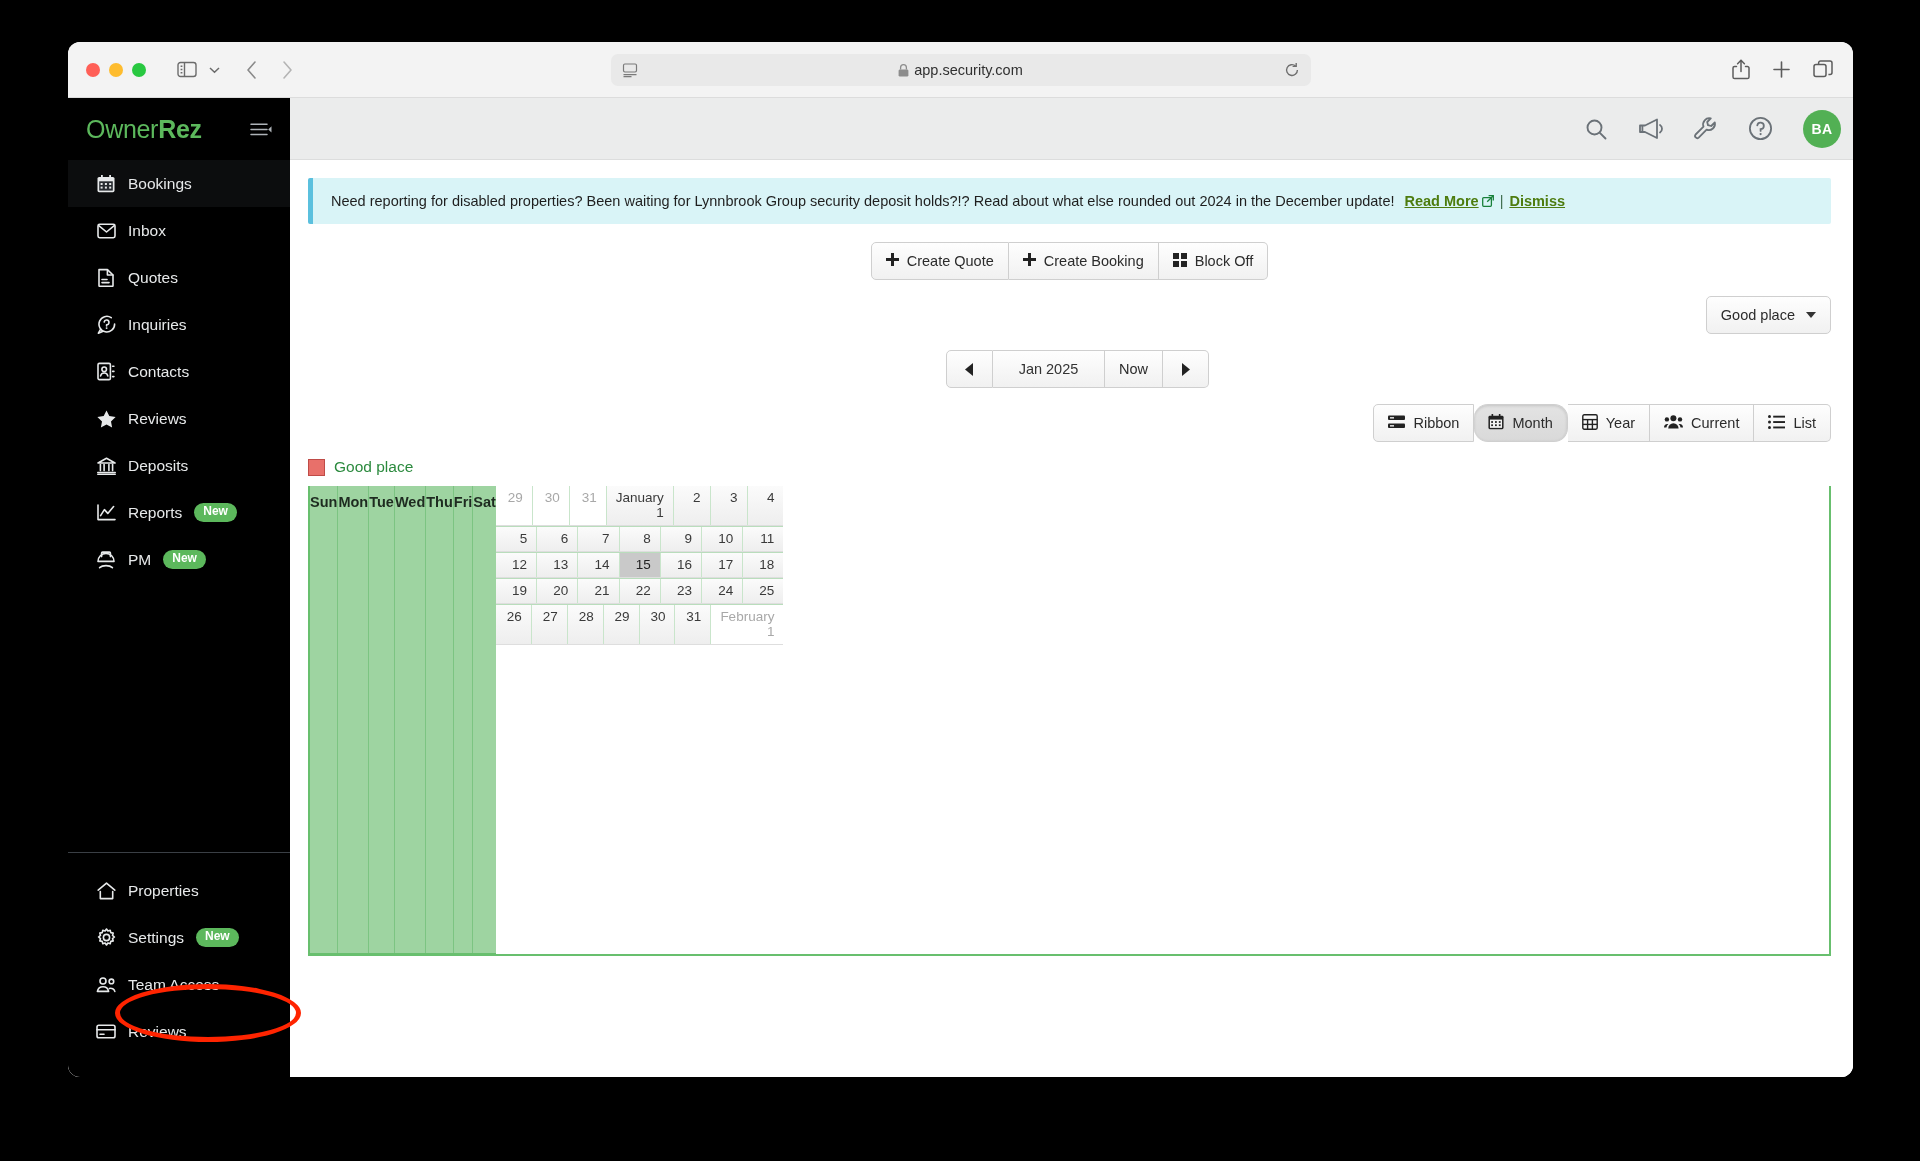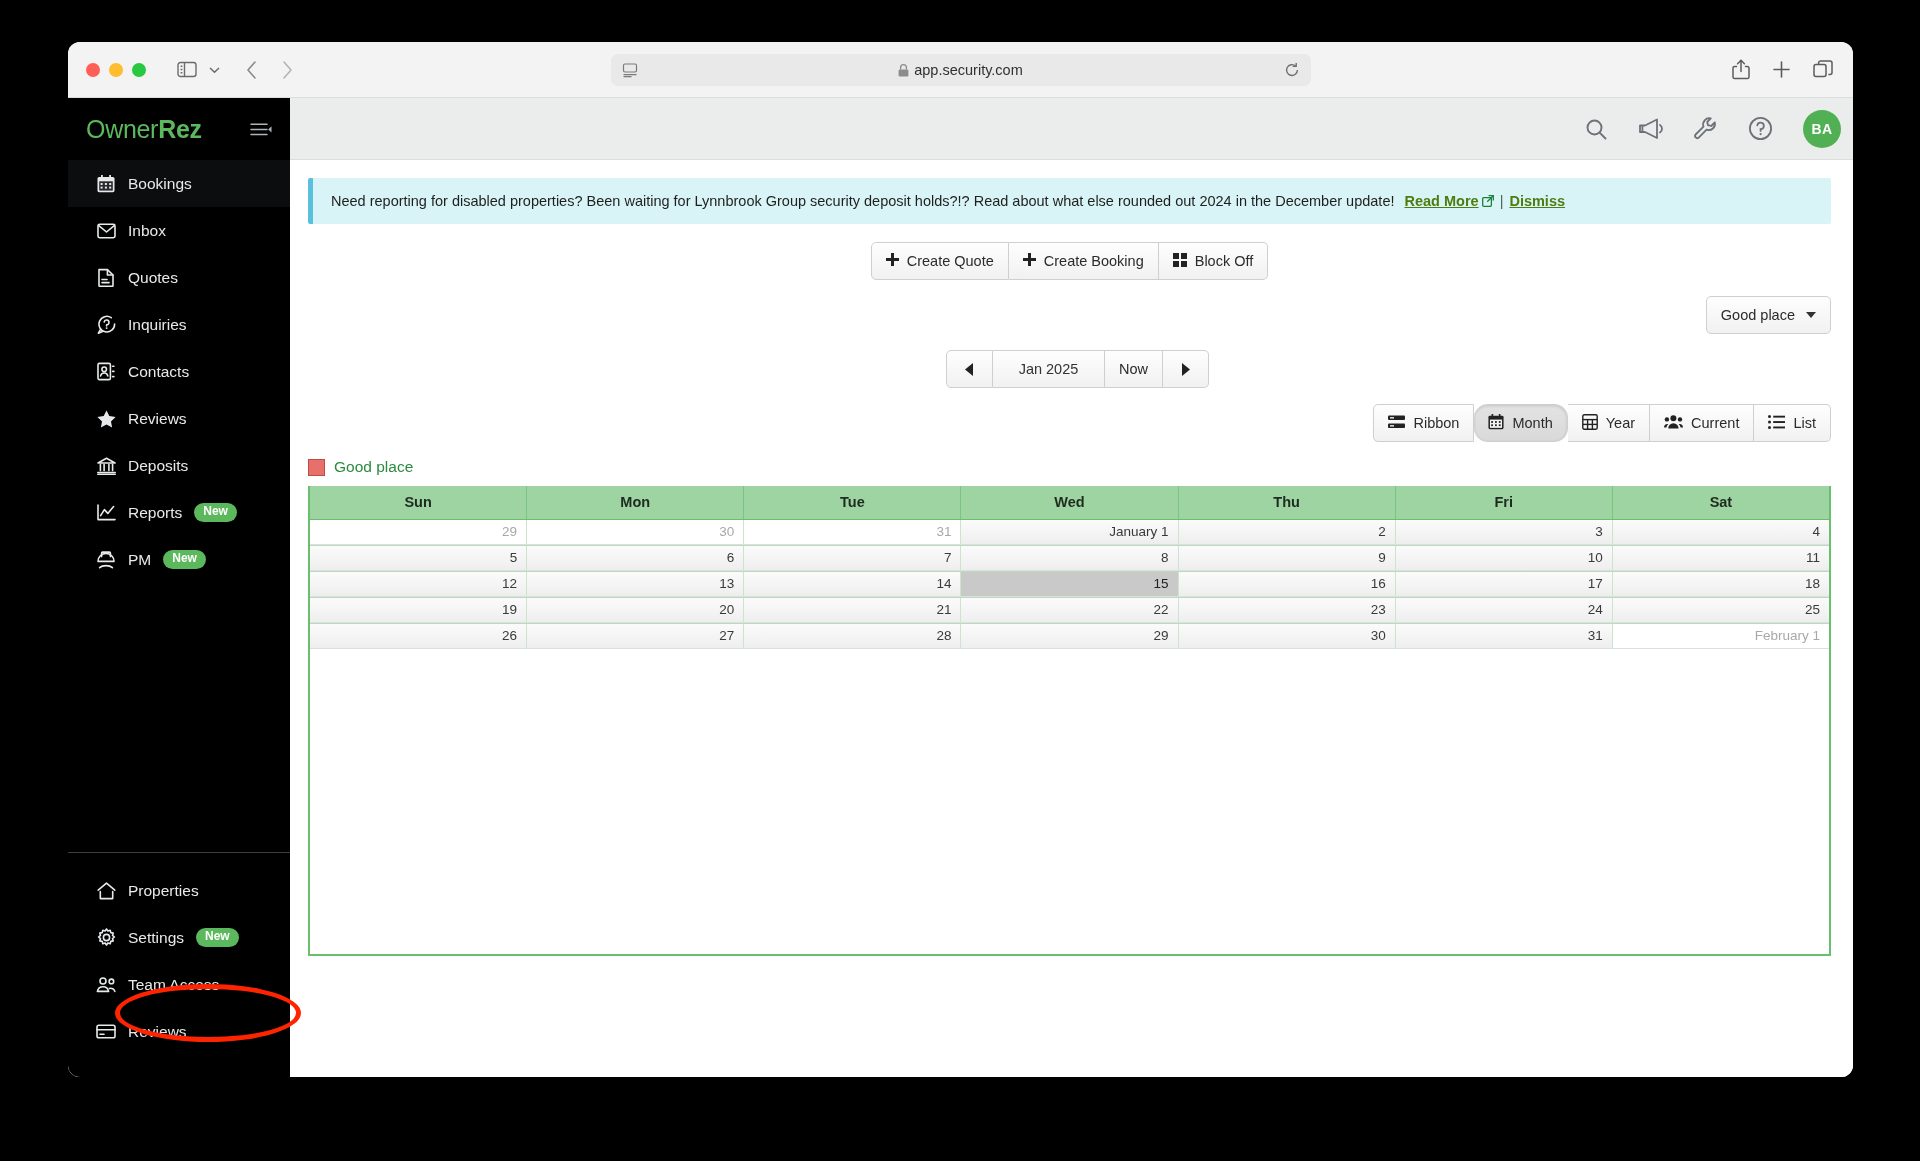--- a/index.html
+++ b/index.html
@@ -170,21 +170,21 @@
   #legend-row { display:flex; align-items:center; gap:9px; margin-top: 16px; }
   #legend-swatch { width:17px; height:17px; background:#e8706a; border:1px solid #bf4b47; }
   #legend-label { color:#2b8a3e; font-size:15.5px; }
 
   
   #calendar {
     margin-top: 10px;
     border: 2px solid #68bf6e;
     border-top: none;
     height: 470px;
-    display:flex; flex-direction:column;
+    display:flex; flex-direction:row;
   }
   #calendar-head { display:flex; background:#9ed4a1; border-bottom:1px solid #68bf6e; }
   #calendar-head .dow {
     flex:1; text-align:center;
     font-size: 14.5px; font-weight:700; color:#1e2b20;
     padding: 8px 0 9px;
     border-right: 1px solid #7cc482;
   }
   #calendar-head .dow:last-child { border-right:none; }
 

